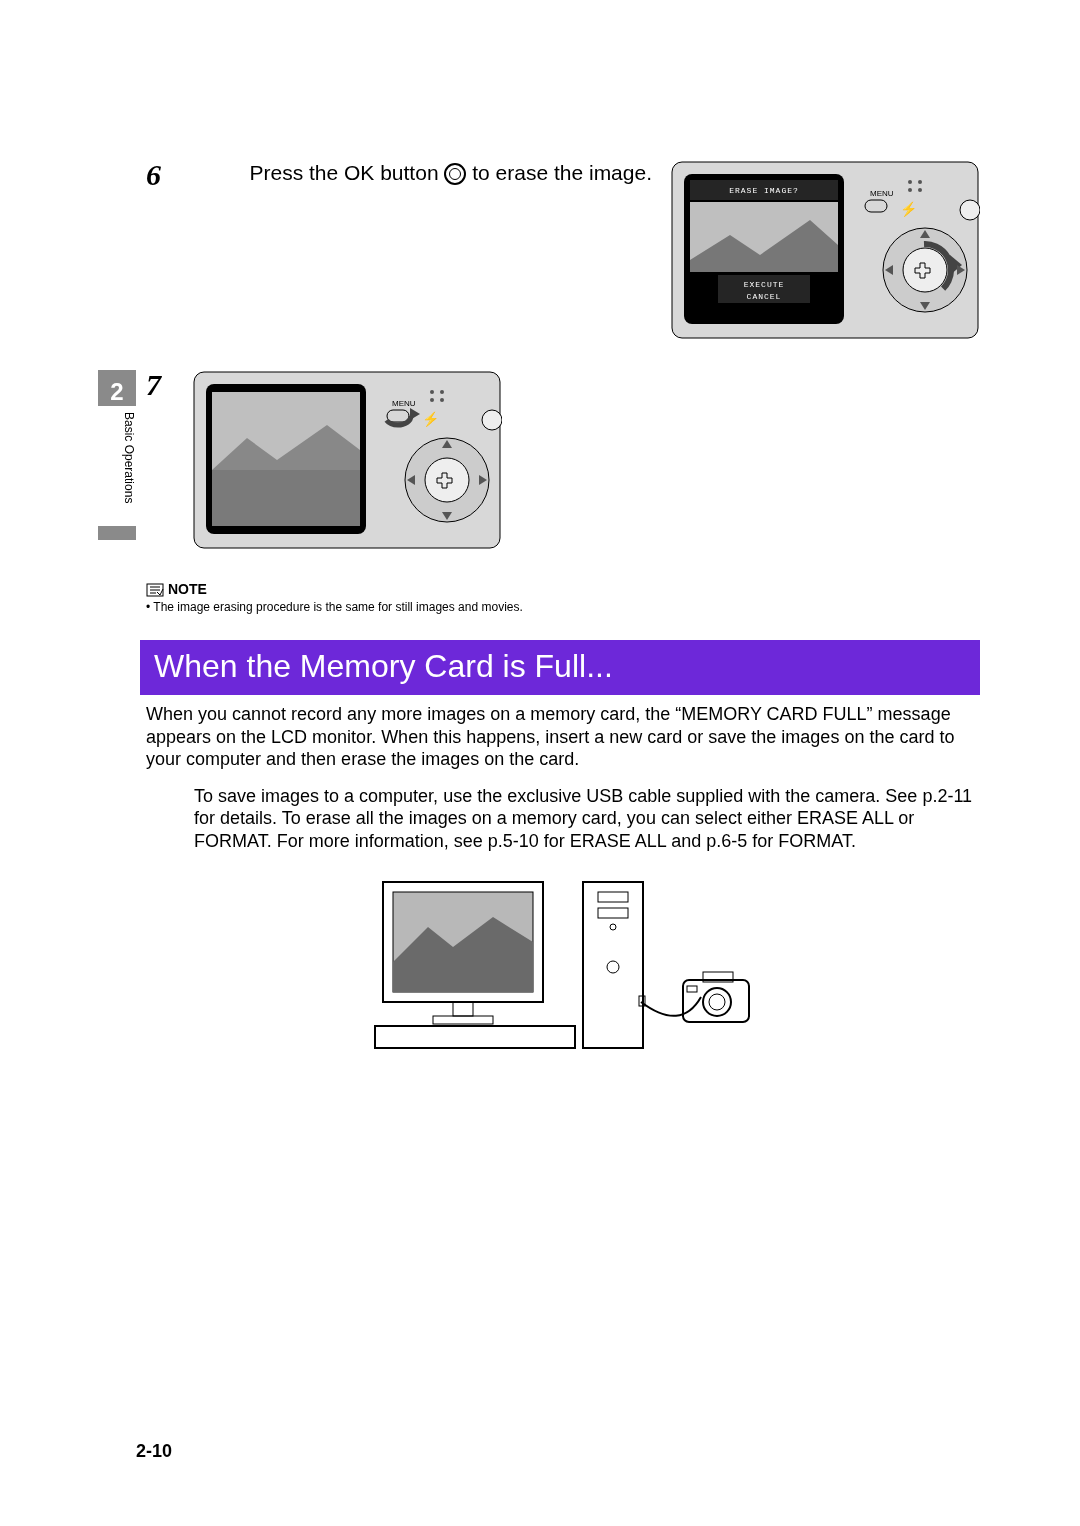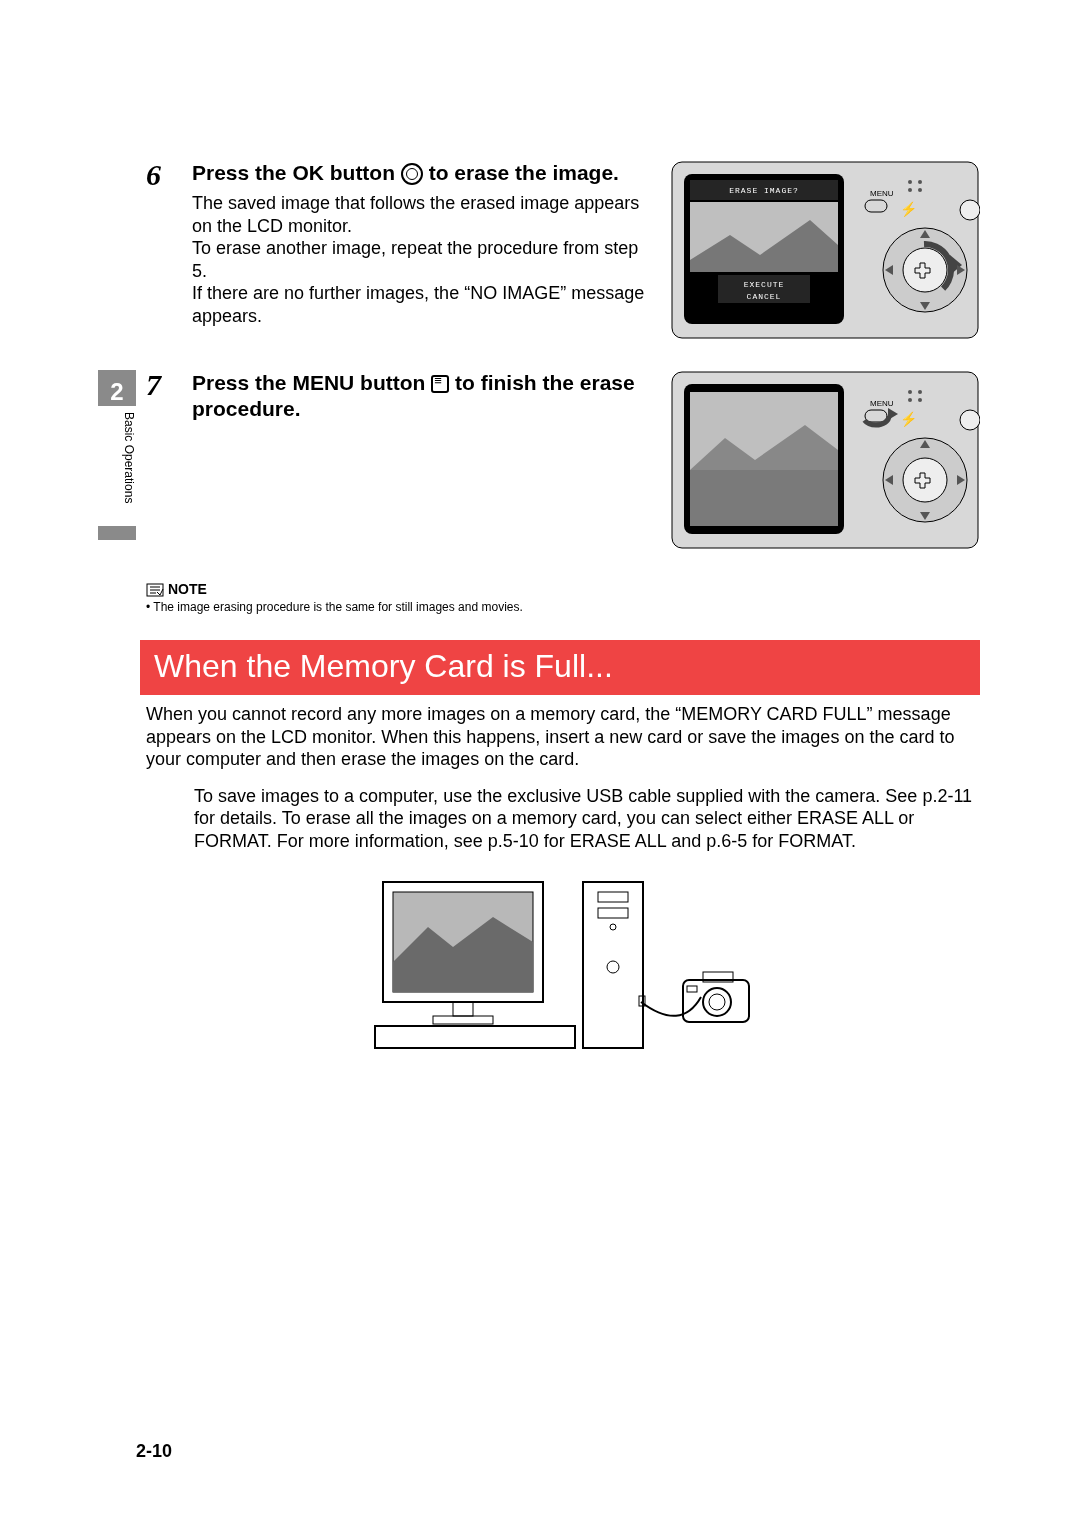--- a/index.html
+++ b/index.html
@@ -56,23 +56,24 @@
     font-style: italic;
     font-weight: bold;
     font-size: 30px;
     width: 28px;
     line-height: 1;
   }
   .step-body {
     flex: 1;
   }
   .step-title {
-    font-weight: bold;
+    font-weight: normal;
     font-size: 21px;
     line-height: 1.25;
+    text-align: right;
   }
   .inline-icon {
     display: inline-block;
     vertical-align: middle;
     width: 18px;
     height: 18px;
     border: 2px solid #000;
     border-radius: 50%;
     position: relative;
   }
@@ -116,21 +117,21 @@
     width: 18px;
     height: 14px;
     vertical-align: middle;
     margin-right: 4px;
   }
   .note-text {
     font-size: 12px;
     margin-top: 2px;
   }
   .section-bar {
-    background: #ef4444;
+    background: #6d28d9;
     color: #fff;
     font-size: 32px;
     padding: 8px 14px 10px 14px;
     margin-top: 26px;
     margin-left: -6px;
   }
   .section-body {
     display: flex;
     gap: 16px;
     margin-top: 8px;
@@ -206,23 +207,20 @@
   </div>
 
   <div class="content">
 
     <div class="step-row">
       <div class="step-number">6</div>
       <div class="step-body">
         <div class="step-title">
           <span>Press the OK button </span><span class="inline-icon ok"></span><span> to erase the image.</span>
         </div>
-        <div class="step-para" style="white-space:pre-line;">The saved image that follows the erased image appears on the LCD monitor.
-To erase another image, repeat the procedure from step 5.
-If there are no further images, the “NO IMAGE” message appears.</div>
       </div>
       <svg class="camera-illus" viewBox="0 0 310 180">
         <rect x="2" y="2" width="306" height="176" rx="10" fill="#d8d8d8" stroke="#000" stroke-width="1"></rect>
         <rect x="14" y="14" width="160" height="150" rx="8" fill="#000"></rect>
         <rect x="20" y="20" width="148" height="20" fill="#252525"></rect>
         <text x="94" y="33" font-family="Courier New" font-size="8" fill="#fff" text-anchor="middle" letter-spacing="1">ERASE IMAGE?</text>
         <rect x="20" y="42" width="148" height="70" fill="#bfbfbf"></rect>
         <polygon points="20,100 60,75 90,95 140,60 168,85 168,112 20,112" fill="#777"></polygon>
         <rect x="48" y="115" width="92" height="28" fill="#252525"></rect>
         <text x="94" y="127" font-family="Courier New" font-size="8" fill="#fff" text-anchor="middle" letter-spacing="1">EXECUTE</text>
@@ -246,25 +244,20 @@
           <polygon points="255,70 250,78 260,78" fill="#555"></polygon>
           <polygon points="255,150 250,142 260,142" fill="#555"></polygon>
           <polygon points="215,110 223,105 223,115" fill="#555"></polygon>
           <polygon points="295,110 287,105 287,115" fill="#555"></polygon>
         </g>
       </svg>
     </div>
 
     <div class="step-row">
       <div class="step-number">7</div>
-      <div class="step-body">
-        <div class="step-title">
-          <span>Press the MENU button </span><span class="inline-icon menu"></span><span> to finish the erase procedure.</span>
-        </div>
-      </div>
       <svg class="camera-illus" viewBox="0 0 310 180">
         <rect x="2" y="2" width="306" height="176" rx="10" fill="#d8d8d8" stroke="#000" stroke-width="1"></rect>
         <rect x="14" y="14" width="160" height="150" rx="8" fill="#000"></rect>
         <rect x="20" y="22" width="148" height="134" fill="#bfbfbf"></rect>
         <rect x="20" y="100" width="148" height="56" fill="#7a7a7a"></rect>
         <polygon points="20,100 55,68 85,90 135,55 168,80 168,100" fill="#888"></polygon>
 
         <text x="200" y="36" font-size="8" font-family="Arial">MENU</text>
         <rect x="195" y="40" width="22" height="12" rx="6" fill="none" stroke="#000"></rect>
         <ellipse cx="206" cy="46" rx="13" ry="9" fill="none" stroke="#444" stroke-width="5" stroke-dasharray="30 60"></ellipse>

